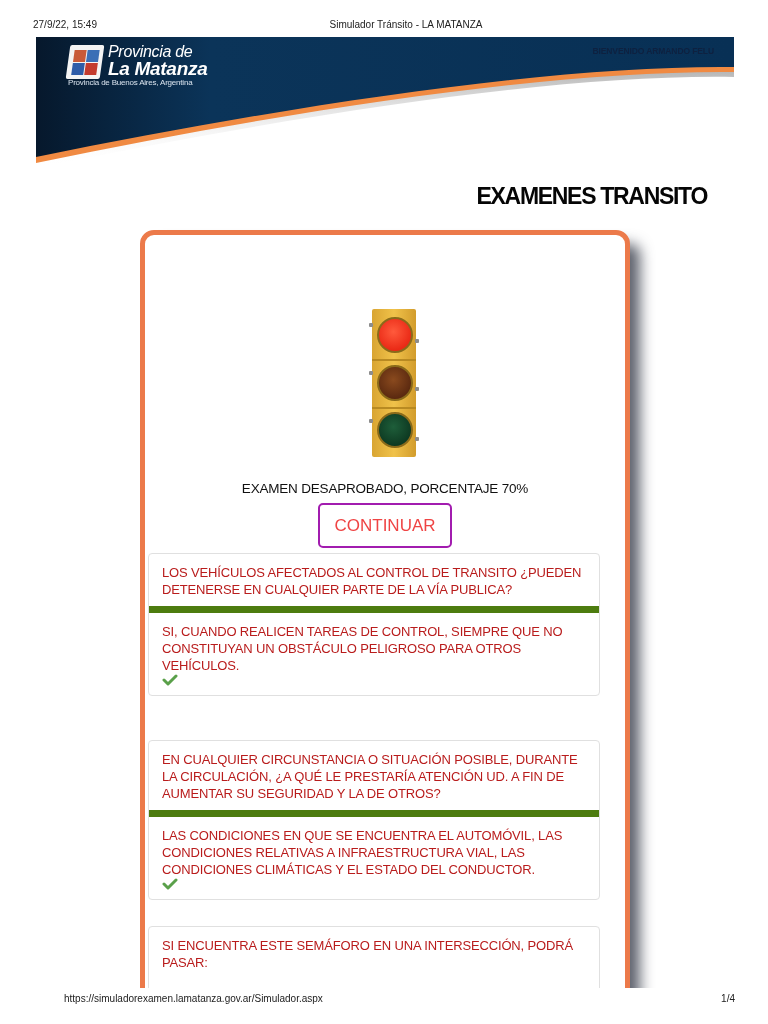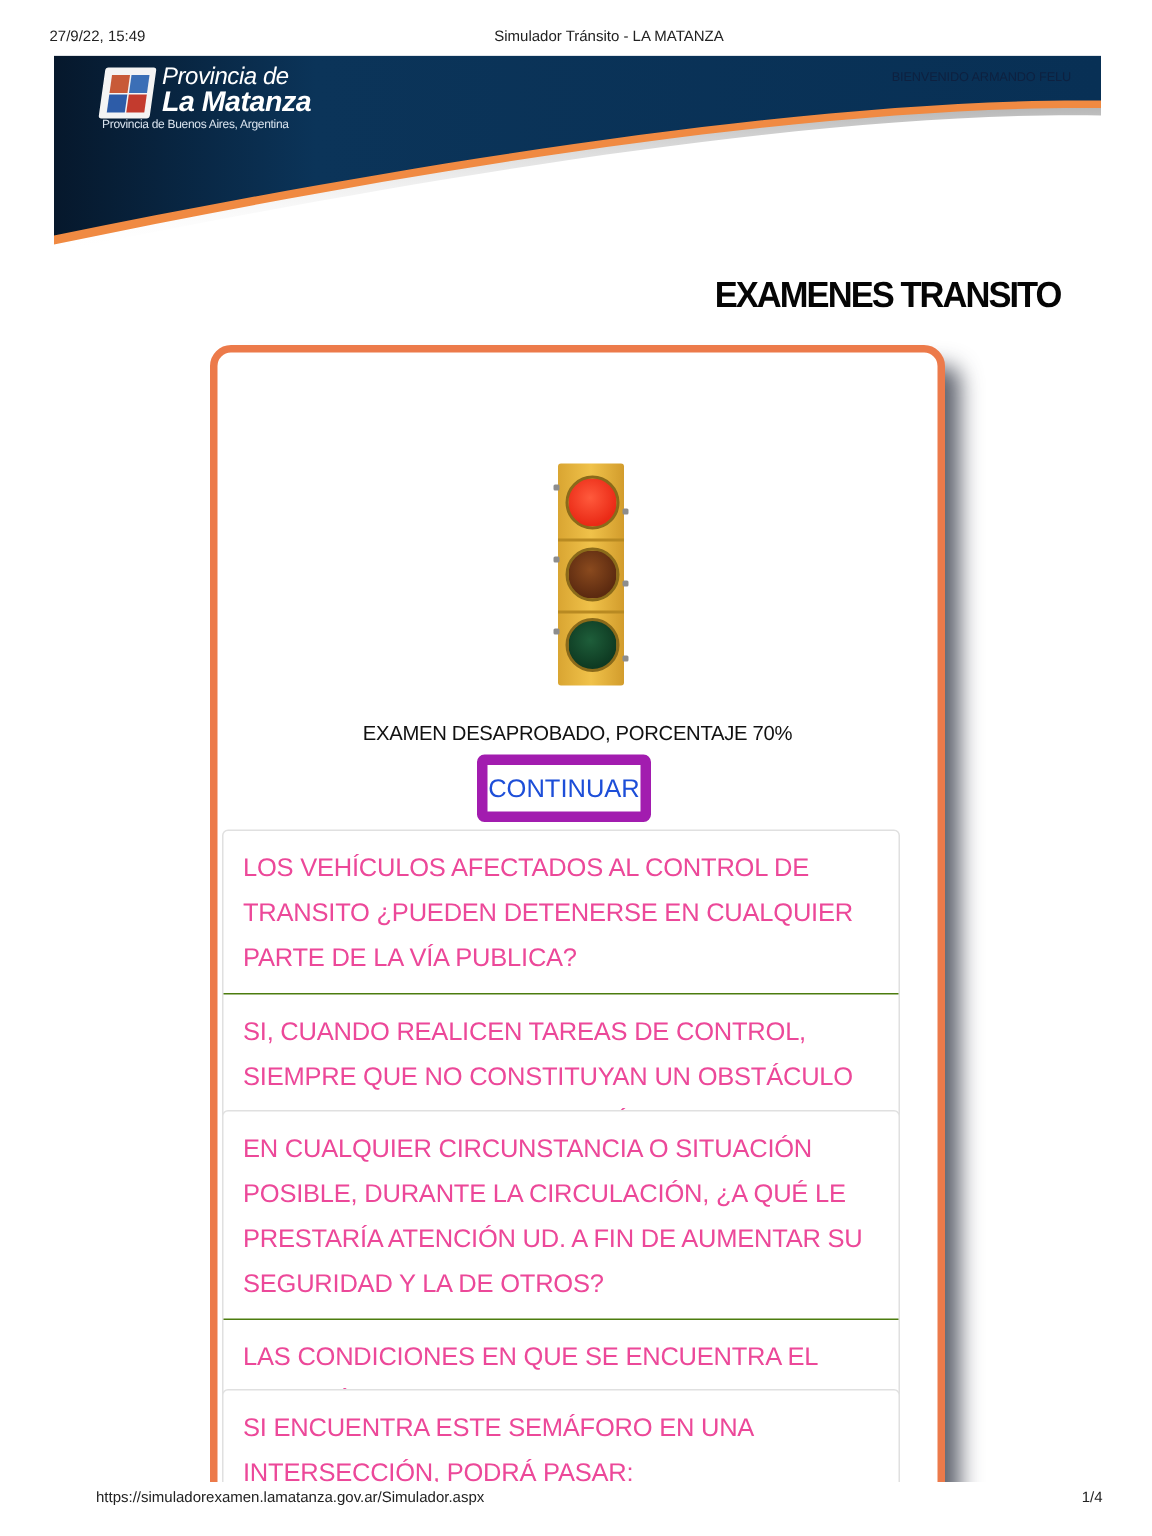--- a/index.html
+++ b/index.html
@@ -45,21 +45,21 @@
     .logo-name2 {
       position: absolute; left: 40px; top: 15px; white-space: nowrap;
       font-size: 19px; font-style: italic; font-weight: bold; color: #ffffff; letter-spacing: -0.3px;
     }
     .logo-sub {
       position: absolute; left: 0px; top: 35px; white-space: nowrap;
       font-size: 8px; color: #d9e3ee; letter-spacing: -0.2px; text-align: right;
     }
     .welcome {
       position: absolute; right: 20px; top: 9px;
-      font-size: 8.5px; font-weight: normal; color: #0e2140; letter-spacing: -0.1px;
+      font-size: 8.5px; font-weight: bold; color: #0e2140; letter-spacing: -0.1px;
     }
 
     .page-heading {
       position: absolute; left: 0; width: 707px; top: 146px; text-align: right;
       font-family: "Liberation Sans", sans-serif; font-weight: bold; font-size: 23px;
       letter-spacing: -1.3px; color: #050505; transform: scaleY(1.05);
     }
 
     .card {
       position: absolute; left: 140px; top: 193px; width: 490px; height: 800px;
@@ -80,35 +80,35 @@
     .traffic-light .red { top: 8px; background: radial-gradient(circle at 45% 40%, #ff5a3c, #ea2a16 70%); }
     .traffic-light .amber { top: 56px; background: radial-gradient(circle at 45% 40%, #8a4a1e, #5c2a10 70%); }
     .traffic-light .green { top: 103px; background: radial-gradient(circle at 45% 40%, #1e5e3a, #0e3a22 70%); }
     .traffic-light .bolt { position: absolute; width: 4px; height: 4px; background: #8d8d8d; border-radius: 1px; }
 
     .result-text {
       position: absolute; left: 0; width: 480px; top: 246px; text-align: center;
       font-size: 13.5px; color: #111; letter-spacing: -0.2px;
     }
     .continue-btn {
-      position: absolute; left: 173px; top: 268px; width: 116px; height: 45px;
-      border: 7px solid #a21caf; border-radius: 5px; background: #fff;
-      font-family: "Liberation Sans", sans-serif; font-size: 17px; color: #1d4ed8;
+      position: absolute; left: 173px; top: 268px; width: 134px; height: 45px;
+      border: 2px solid #a21caf; border-radius: 5px; background: #fff;
+      font-family: "Liberation Sans", sans-serif; font-size: 17px; color: #ef4444;
       cursor: pointer;
     }
 
     .qa-block {
       position: absolute; left: 3px; width: 452px;
       border: 1px solid #e0e0e0; border-radius: 4px; background: #fff;
     }
     .qa-q, .qa-a {
       padding: 10px 14px 8px 13px;
-      font-size: 17px; line-height: 30px; color: #ec4899; letter-spacing: -0.15px;
-    }
-    .qa-a { border-top: 1px solid #4d7c0f; }
+      font-size: 13px; line-height: 17px; color: #b91c1c; letter-spacing: -0.15px;
+    }
+    .qa-a { border-top: 7px solid #4d7c0f; }
     .check {
       display: block; width: 16px; height: 14px; margin-top: -1px;
     }
   </style>
 </head>
 <body>
 
 <div class="print-header">
   <span class="date">27/9/22, 15:49</span>
   <span class="title">Simulador Tránsito - LA MATANZA</span>

